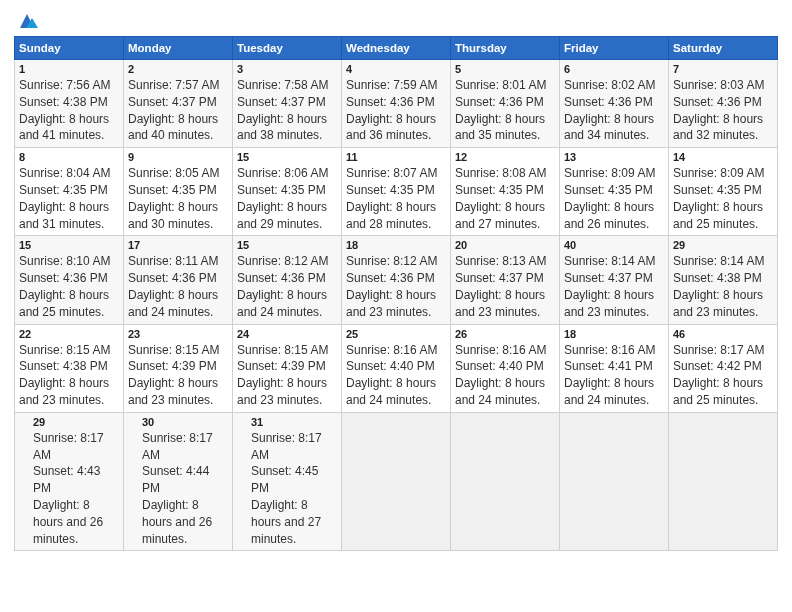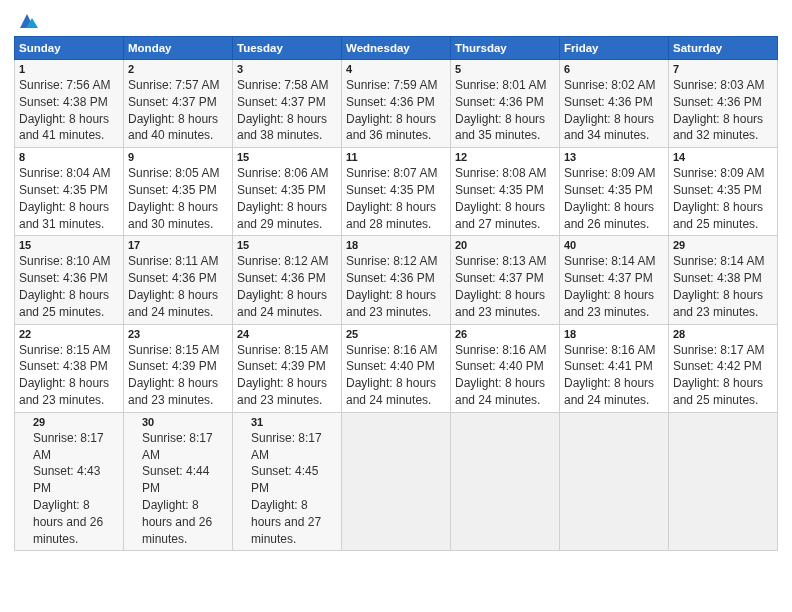--- a/index.html
+++ b/index.html
@@ -343,21 +343,21 @@
       </td>
           <td>
         <span class="day-num">18</span>
         <div class="day-info">
           Sunrise: 8:16 AM<br>
           Sunset: 4:41 PM<br>
           Daylight: 8 hours and 24 minutes.
         </div>
       </td>
           <td>
-        <span class="day-num">28</span>
+        <span class="day-num">46</span>
         <div class="day-info">
           Sunrise: 8:17 AM<br>
           Sunset: 4:42 PM<br>
           Daylight: 8 hours and 25 minutes.
         </div>
       </td>
         </tr>
         <tr class="last-row">
           <td>
         <span class="day-num">29</span>

